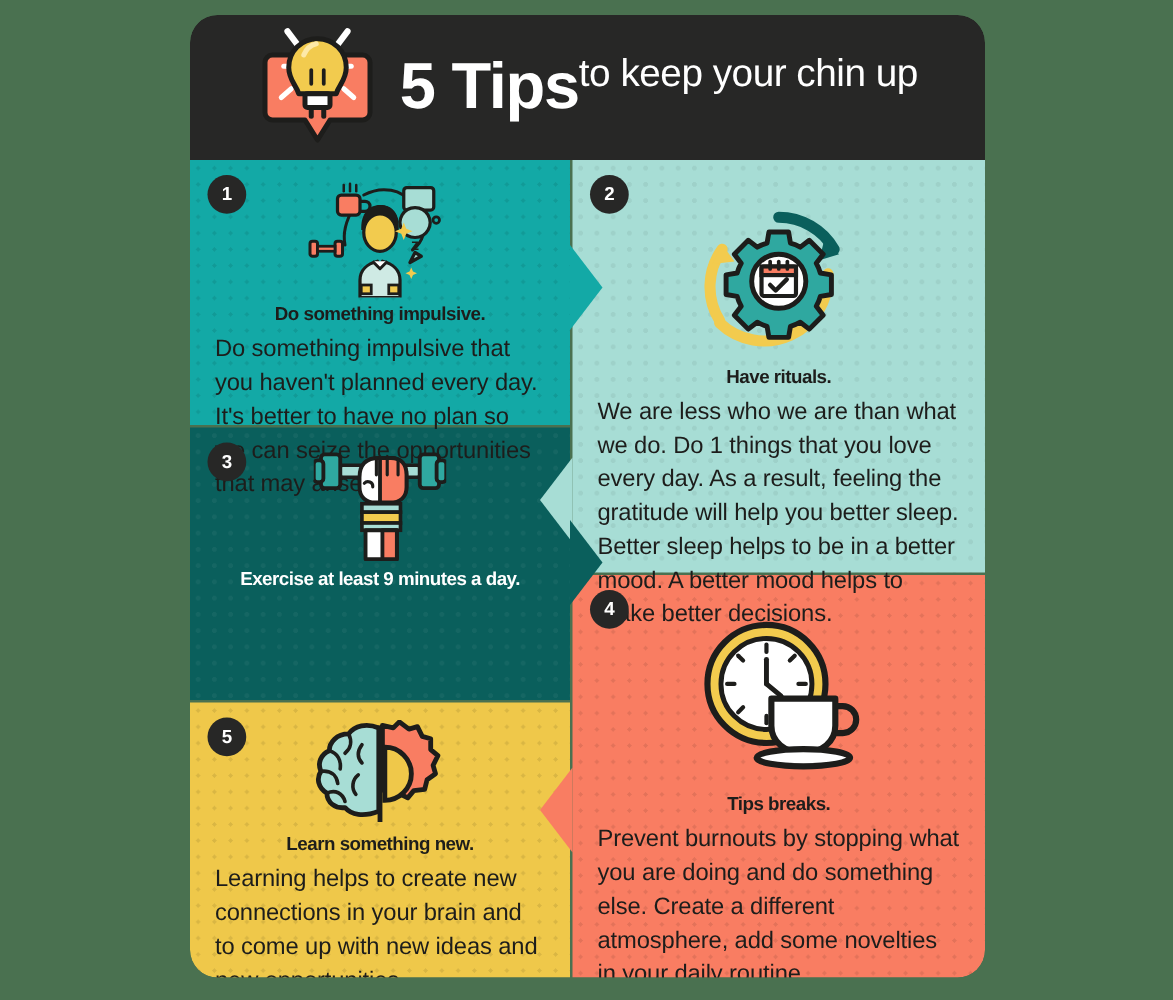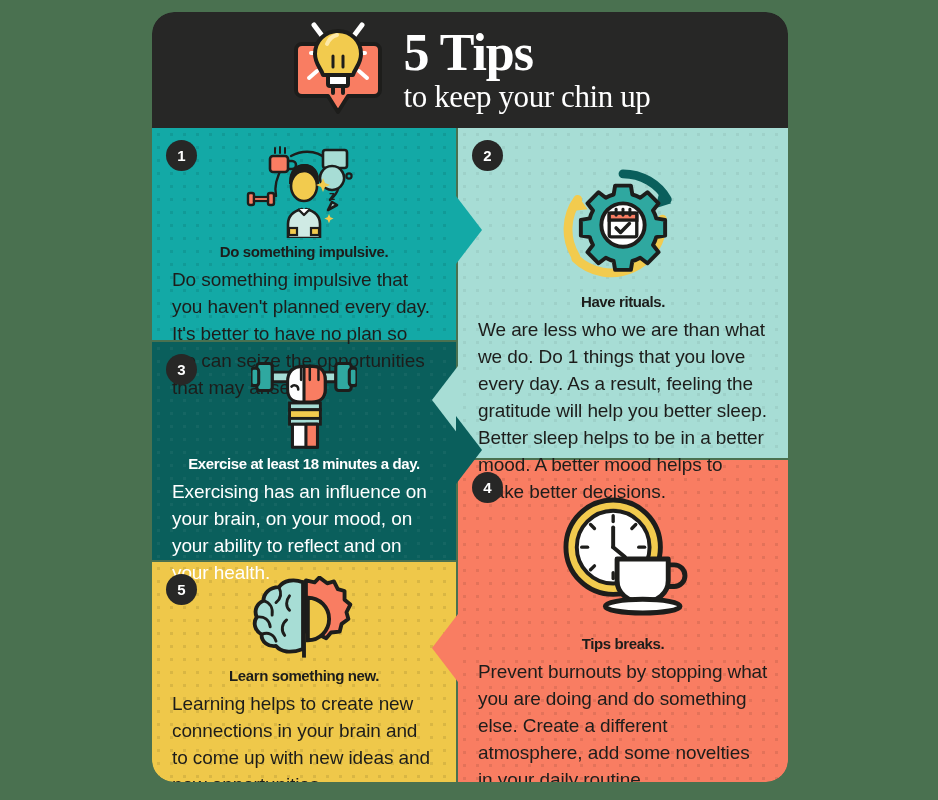--- a/index.html
+++ b/index.html
@@ -17,21 +17,21 @@
   }
 
   
   .header{
     position:absolute;left:0;top:0;width:636px;height:116px;
     background:#272726;
     border-top-left-radius:22px;border-top-right-radius:22px;
     display:flex;align-items:center;justify-content:center;gap:18px;
   }
   .hdr-icon{width:96px;height:104px;flex:0 0 auto;}
-  .hdr-text{display:flex;flex-direction:column;justify-content:flex-end;font-family:Liberation Serif, serif;}
+  .hdr-text{display:flex;flex-direction:row;justify-content:flex-end;}
   .hdr-title{
     color:#ffffff;font-size:52px;line-height:1.0;font-weight:bold;
     letter-spacing:-1px;margin:0 0 2px 0;
   }
   .hdr-sub{
     color:#ffffff;font-size:31px;line-height:1.05;font-weight:normal;
     letter-spacing:-0.4px;margin:0;
   }
 
   
@@ -279,22 +279,21 @@
               </g>
 
               <rect x="40" y="48" width="32" height="7" fill="#a7ddd5" stroke="#1d1d1b" stroke-width="3"></rect>
               <rect x="40" y="55" width="32" height="9" fill="#f2cb4e" stroke="#1d1d1b" stroke-width="3"></rect>
               <rect x="40" y="64" width="32" height="6" fill="#a7ddd5" stroke="#1d1d1b" stroke-width="3"></rect>
 
               <path d="M43 70 h26 v24 h-26 z" fill="#ffffff" stroke="#1d1d1b" stroke-width="3.2" stroke-linejoin="round"></path>
               <path d="M57 70 h12 v24 h-12 z" fill="#f97d62" stroke="#1d1d1b" stroke-width="3.2" stroke-linejoin="round"></path>
             </svg>
           </div>
-          <div class="p-title">Exercise at least 18 minutes a day.</div>
-          <div class="p-body">Exercising has an influence on your brain, on your mood, on your ability to reflect and on your health.</div>
+          <div class="p-title">Exercise at least 9 minutes a day.</div>
         </div>
       </div>
 
       <div class="panel bg-coral tx-dark" id="panel4">
         <div class="dots"></div>
         <div class="badge" id="badge4">4</div>
         <div class="stack" style="padding-top:36px;">
           <div class="art-wrap">
             <svg viewBox="0 0 136 122" width="134" height="120">
 

